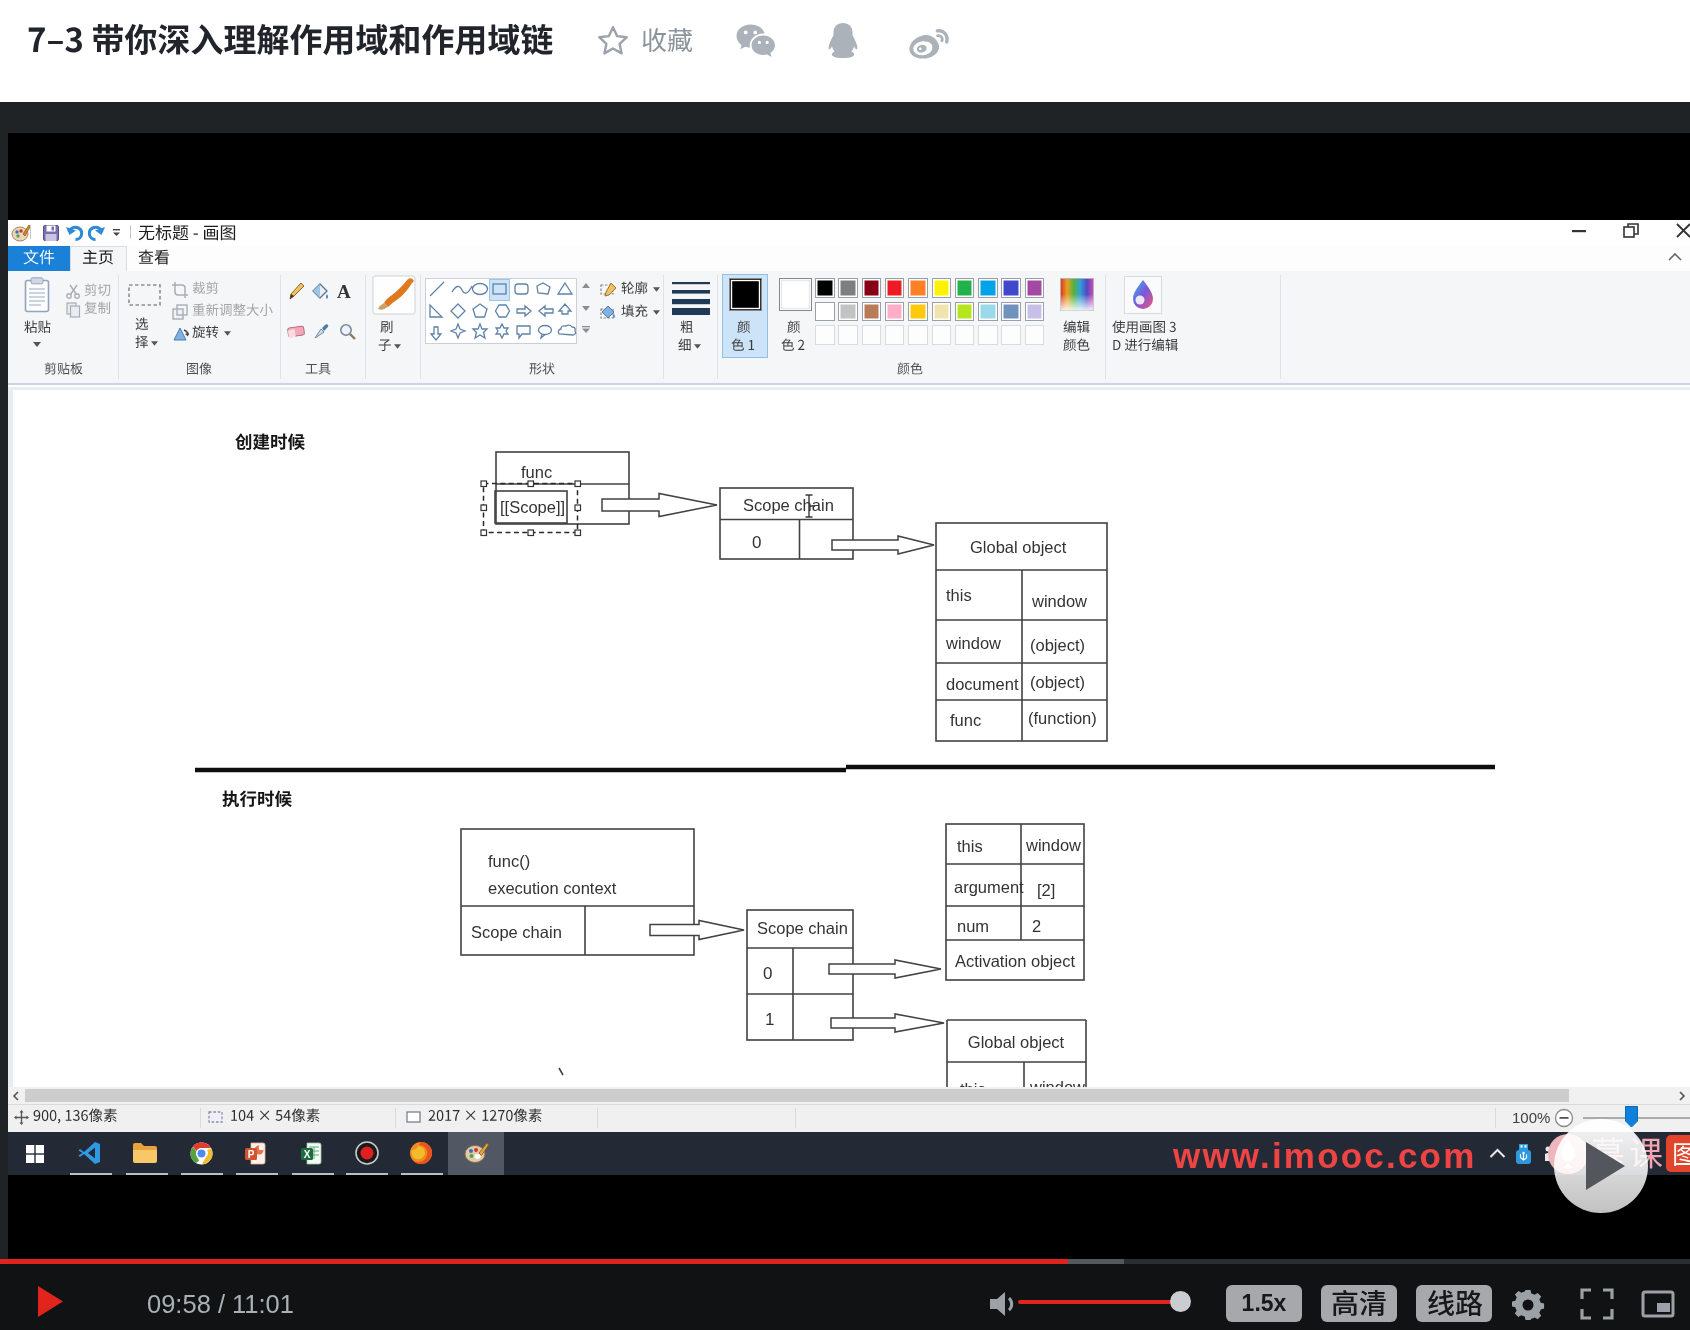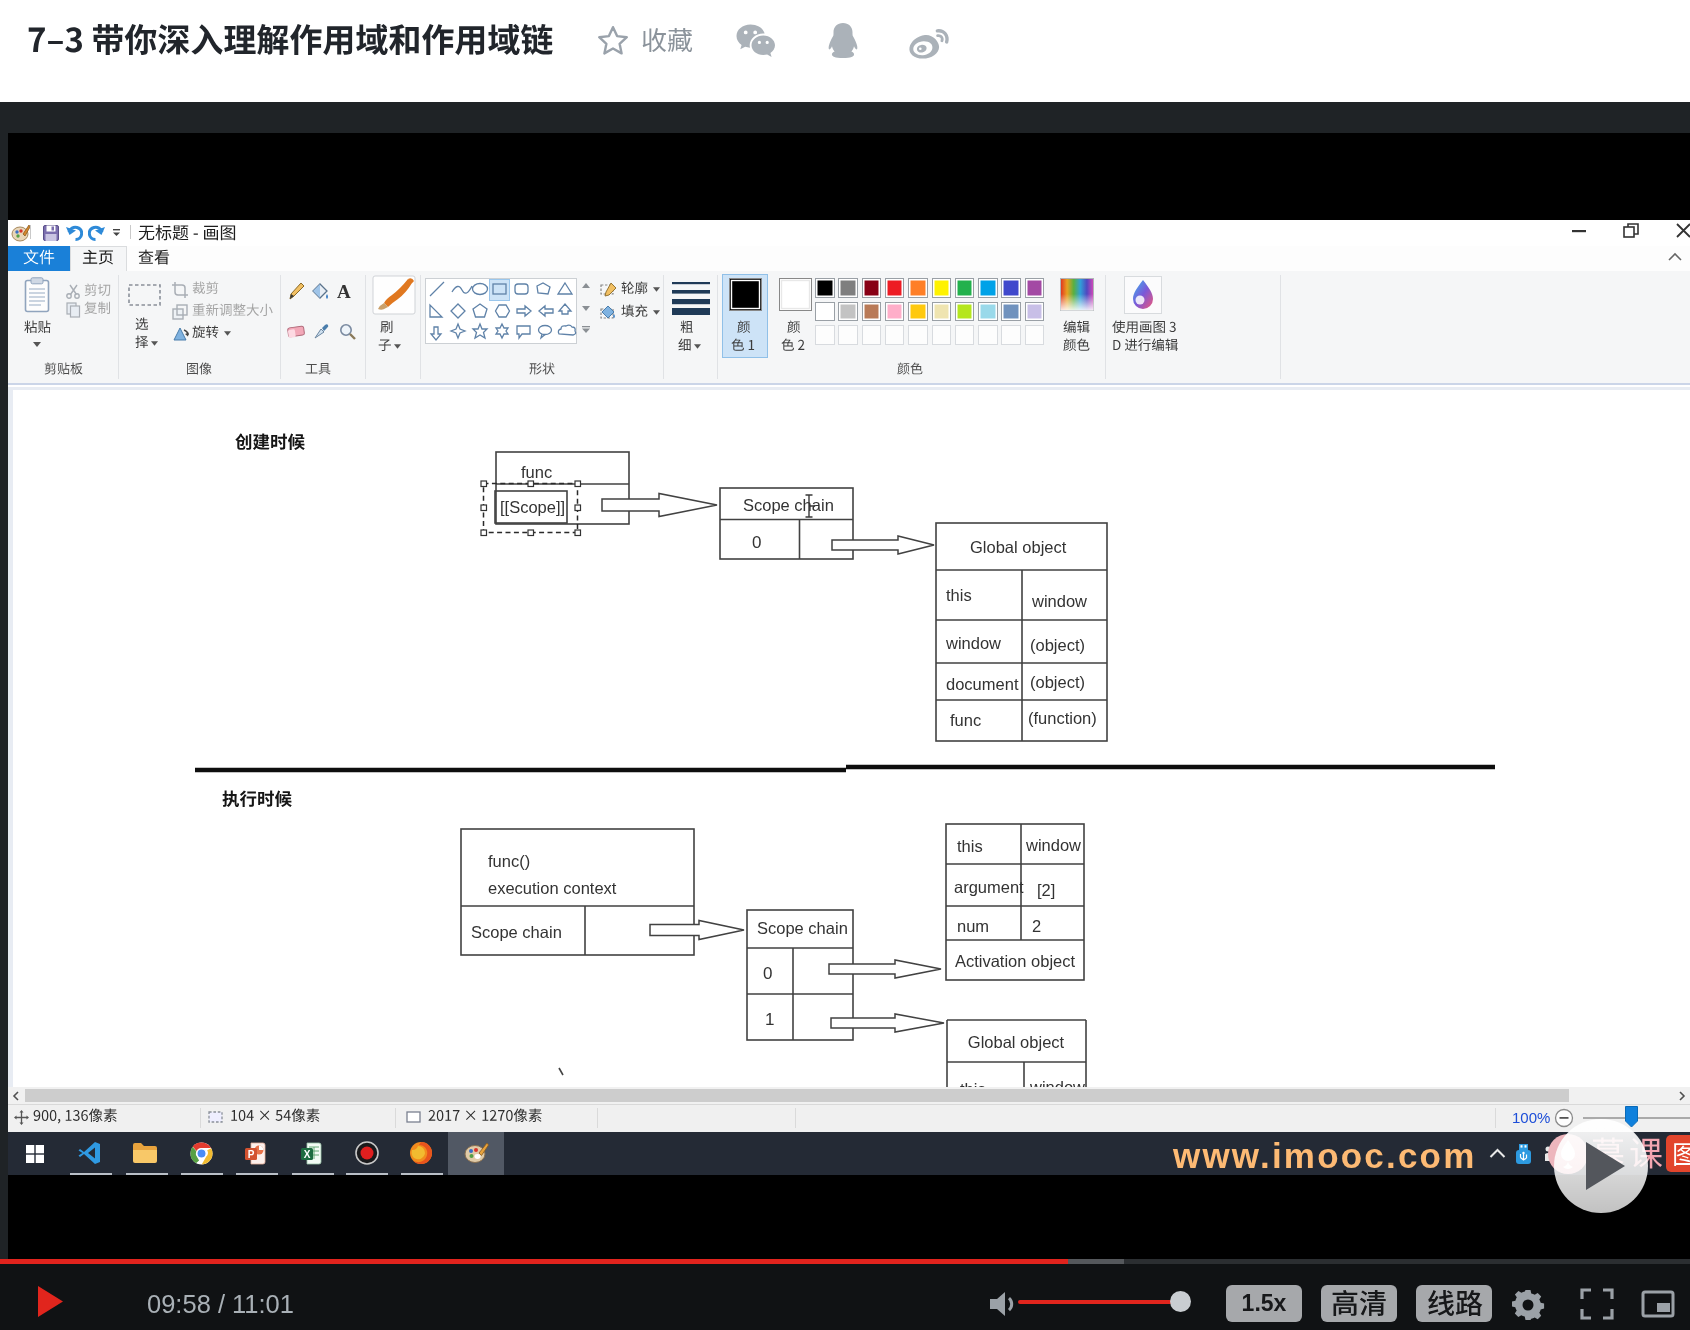--- a/index.html
+++ b/index.html
@@ -664,21 +664,21 @@
         <rect x="1" y="1" width="13" height="10" fill="#fff" stroke="#7a8offset" stroke-width="0"></rect>
         <rect x="1" y="1" width="13" height="10" fill="#fff" stroke="#7a8090" stroke-width="1.3"></rect>
       </svg>
     </div>
     <div style="position:absolute;left:420px;top:888px;">
       <svg width="114" height="17" viewBox="0 0 114 17">
         <path d="M0.6 12.8L7.3 12.8L7.3 11.6L4.4 11.6C3.8 11.6 3.2 11.7 2.6 11.7C5.1 9.4 6.8 7.2 6.8 5.1C6.8 3.2 5.6 1.9 3.7 1.9C2.4 1.9 1.4 2.6 0.6 3.5L1.3 4.2C1.9 3.5 2.7 3 3.6 3C4.9 3 5.5 3.9 5.5 5.1C5.5 6.9 4 9.1 0.6 12ZM12.1 12.9C14.1 12.9 15.4 11.1 15.4 7.4C15.4 3.7 14.1 1.9 12.1 1.9C10 1.9 8.8 3.7 8.8 7.4C8.8 11.1 10 12.9 12.1 12.9ZM12.1 11.9C10.9 11.9 10 10.5 10 7.4C10 4.3 10.9 3 12.1 3C13.3 3 14.1 4.3 14.1 7.4C14.1 10.5 13.3 11.9 12.1 11.9ZM17.4 12.8L23.2 12.8L23.2 11.7L21.1 11.7L21.1 2.1L20.1 2.1C19.5 2.5 18.8 2.7 17.8 2.9L17.8 3.7L19.7 3.7L19.7 11.7L17.4 11.7ZM27 12.8L28.4 12.8C28.6 8.6 29 6.1 31.5 2.9L31.5 2.1L24.9 2.1L24.9 3.3L30 3.3C27.9 6.2 27.2 8.7 27 12.8ZM46.7 12L47.4 11.3L43.4 7.3L47.4 3.3L46.7 2.6L42.7 6.6L38.7 2.6L38 3.3L42 7.3L38 11.3L38.7 12L42.7 8ZM54.5 12.8L60.3 12.8L60.3 11.7L58.2 11.7L58.2 2.1L57.1 2.1C56.6 2.5 55.9 2.7 54.9 2.9L54.9 3.7L56.8 3.7L56.8 11.7L54.5 11.7ZM61.9 12.8L68.6 12.8L68.6 11.6L65.6 11.6C65.1 11.6 64.4 11.7 63.9 11.7C66.4 9.4 68 7.2 68 5.1C68 3.2 66.8 1.9 64.9 1.9C63.6 1.9 62.7 2.6 61.8 3.5L62.6 4.2C63.2 3.5 63.9 3 64.8 3C66.1 3 66.7 3.9 66.7 5.1C66.7 6.9 65.2 9.1 61.9 12ZM72.2 12.8L73.5 12.8C73.7 8.6 74.2 6.1 76.6 2.9L76.6 2.1L70 2.1L70 3.3L75.2 3.3C73.1 6.2 72.3 8.7 72.2 12.8ZM81.4 12.9C83.4 12.9 84.7 11.1 84.7 7.4C84.7 3.7 83.4 1.9 81.4 1.9C79.3 1.9 78.1 3.7 78.1 7.4C78.1 11.1 79.3 12.9 81.4 12.9ZM81.4 11.9C80.2 11.9 79.3 10.5 79.3 7.4C79.3 4.3 80.2 3 81.4 3C82.6 3 83.4 4.3 83.4 7.4C83.4 10.5 82.6 11.9 81.4 11.9ZM92.4 2.5L95 2.5C94.8 2.9 94.5 3.3 94.2 3.6L91.5 3.6C91.8 3.2 92.1 2.9 92.4 2.5ZM92.4 0.6C91.8 1.8 90.7 3.3 89.1 4.5C89.3 4.6 89.6 4.9 89.8 5.2C90.1 5 90.3 4.8 90.6 4.5L90.6 6.8L92.8 6.8C92.1 7.4 91.1 8 89.5 8.5C89.8 8.7 90 9 90.2 9.1C91.5 8.7 92.4 8.2 93.1 7.7C93.4 7.9 93.6 8.1 93.7 8.4C92.8 9.3 90.9 10.1 89.5 10.6C89.7 10.7 90 11.1 90.1 11.3C91.4 10.8 93.1 9.9 94.1 9C94.3 9.3 94.4 9.5 94.5 9.8C93.3 11 91.2 12.1 89.4 12.6C89.6 12.8 89.9 13.2 90 13.4C91.6 12.9 93.4 11.8 94.7 10.7C94.8 11.6 94.7 12.4 94.3 12.7C94.1 13 93.9 13 93.6 13C93.4 13 93 13 92.7 12.9C92.8 13.2 92.9 13.6 92.9 13.9C93.3 13.9 93.6 13.9 93.8 13.9C94.4 13.9 94.7 13.8 95.1 13.4C95.7 12.8 95.9 11.3 95.4 9.7L96.1 9.4C96.7 11 97.6 12.4 98.7 13.1C98.9 12.8 99.2 12.5 99.4 12.3C98.3 11.7 97.4 10.4 96.9 9C97.5 8.7 98.1 8.4 98.6 8.1L97.8 7.4C97.2 7.9 96.1 8.5 95.2 9C94.8 8.3 94.4 7.7 93.7 7.1L94.1 6.8L98.4 6.8L98.4 3.6L95.3 3.6C95.7 3.1 96.1 2.6 96.5 2L95.8 1.6L95.6 1.6L93 1.6L93.5 0.8ZM91.5 4.5L94.1 4.5C94 4.9 93.9 5.4 93.5 5.9L91.5 5.9ZM95 4.5L97.4 4.5L97.4 5.9L94.6 5.9C94.9 5.4 95 4.9 95 4.5ZM89.2 0.6C88.4 2.8 87.1 5 85.8 6.4C86 6.7 86.3 7.2 86.4 7.5C86.9 7 87.3 6.5 87.7 5.9L87.7 13.9L88.7 13.9L88.7 4.2C89.3 3.2 89.8 2.1 90.2 0.9ZM109.1 11.5C110.3 12.1 111.9 13.1 112.6 13.7L113.5 13C112.7 12.4 111.1 11.5 109.9 10.9ZM104.1 10.9C103.3 11.7 101.8 12.5 100.5 13C100.8 13.2 101.2 13.5 101.4 13.7C102.6 13.2 104.1 12.2 105.1 11.3ZM102.7 8.5C102.9 8.4 103.4 8.3 106.3 8.2C104.9 8.7 103.8 9.2 103.3 9.3C102.4 9.6 101.8 9.8 101.3 9.8C101.4 10.1 101.5 10.6 101.6 10.8C101.9 10.7 102.5 10.6 106.8 10.4L106.8 12.6C106.8 12.8 106.8 12.9 106.5 12.9C106.3 12.9 105.5 12.9 104.6 12.9C104.8 13.2 105 13.6 105 13.9C106.1 13.9 106.8 13.9 107.3 13.7C107.7 13.5 107.9 13.2 107.9 12.7L107.9 10.3L111.5 10.1C111.9 10.4 112.2 10.8 112.4 11L113.3 10.5C112.7 9.8 111.4 8.8 110.4 8.2L109.6 8.7C109.9 8.9 110.3 9.1 110.6 9.4L104.6 9.7C106.6 9 108.7 8.2 110.6 7.1L109.9 6.4C109.3 6.7 108.7 7 108.1 7.3L104.8 7.5C105.5 7.2 106.3 6.8 107.1 6.3L106.7 6L113.7 6L113.7 5.2L107.6 5.2L107.6 4.2L112.1 4.2L112.1 3.4L107.6 3.4L107.6 2.5L113 2.5L113 1.6L107.6 1.6L107.6 0.6L106.6 0.6L106.6 1.6L101.4 1.6L101.4 2.5L106.6 2.5L106.6 3.4L102.2 3.4L102.2 4.2L106.6 4.2L106.6 5.2L100.7 5.2L100.7 6L105.8 6C104.8 6.7 103.7 7.1 103.4 7.3C103 7.4 102.7 7.5 102.4 7.6C102.5 7.8 102.6 8.3 102.7 8.5Z" fill="#2e2e2e"></path>
       </svg>
     </div>
     <div style="position:absolute;left:1504px;top:889px;">
-      <div style="font-size:15px;color:#1d4ed8">100%</div>
+      <div style="font-size:15px;color:#404040">100%</div>
     </div>
     <div style="position:absolute;left:1546px;top:888px;">
       <svg width="20" height="20" viewBox="0 0 20 20">
         <circle cx="10" cy="10" r="8.5" fill="#fdfdfd" stroke="#8a8a8a" stroke-width="1.3"></circle>
         <rect x="5.5" y="9" width="9" height="1.8" fill="#555"></rect>
       </svg>
     </div>
     <div class="abs" style="left:1575px;top:897px;width:107px;height:1.5px;background:#aaa"></div>
     <div style="position:absolute;left:1617px;top:886px;">
       <svg width="13" height="22" viewBox="0 0 13 22">
@@ -759,21 +759,21 @@
 <path d="M23 2 L15 12 L17.5 14.5 L24.5 4 Z" fill="#e8a33d" stroke="#8a5a1e" stroke-width="0.8"></path>
 </svg>
     </div>
     <div class="abs" style="left:61.5px;top:40.5px;width:42px;height:2.5px;background:#b9bfc7"></div>
     <div class="abs" style="left:117.5px;top:40.5px;width:42px;height:2.5px;background:#b9bfc7"></div>
     <div class="abs" style="left:172.5px;top:40.5px;width:42px;height:2.5px;background:#b9bfc7"></div>
     <div class="abs" style="left:227.5px;top:40.5px;width:42px;height:2.5px;background:#b9bfc7"></div>
     <div class="abs" style="left:283.5px;top:40.5px;width:42px;height:2.5px;background:#b9bfc7"></div>
     <div class="abs" style="left:338.0px;top:40.5px;width:42px;height:2.5px;background:#b9bfc7"></div>
     <div class="abs" style="left:392.5px;top:40.5px;width:42px;height:2.5px;background:#b9bfc7"></div>
-    <div class="abs" style="left:1165px;top:4px;width:340px;height:36px;font-family:'Liberation Sans',sans-serif;font-weight:bold;font-size:35px;color:#fdba74;letter-spacing:2.2px">www.imooc.com</div>
+    <div class="abs" style="left:1165px;top:4px;width:340px;height:36px;font-family:'Liberation Sans',sans-serif;font-weight:bold;font-size:35px;color:#ef4444;letter-spacing:2.2px">www.imooc.com</div>
     <div style="position:absolute;left:1481px;top:16px;">
       <svg width="17" height="10" viewBox="0 0 17 10">
         <path d="M1.5 9 L8.5 2 L15.5 9" fill="none" stroke="#e8e8e8" stroke-width="2"></path>
       </svg>
     </div>
     <div style="position:absolute;left:1506px;top:11px;">
       <svg width="19" height="22" viewBox="0 0 19 22">
         <rect x="2" y="7" width="15" height="14" rx="3" fill="#2d9ae0"></rect>
         <rect x="5" y="1" width="9" height="6" fill="#2d9ae0"></rect>
         <rect x="6.5" y="2.2" width="2" height="2.4" fill="#fff"></rect>

